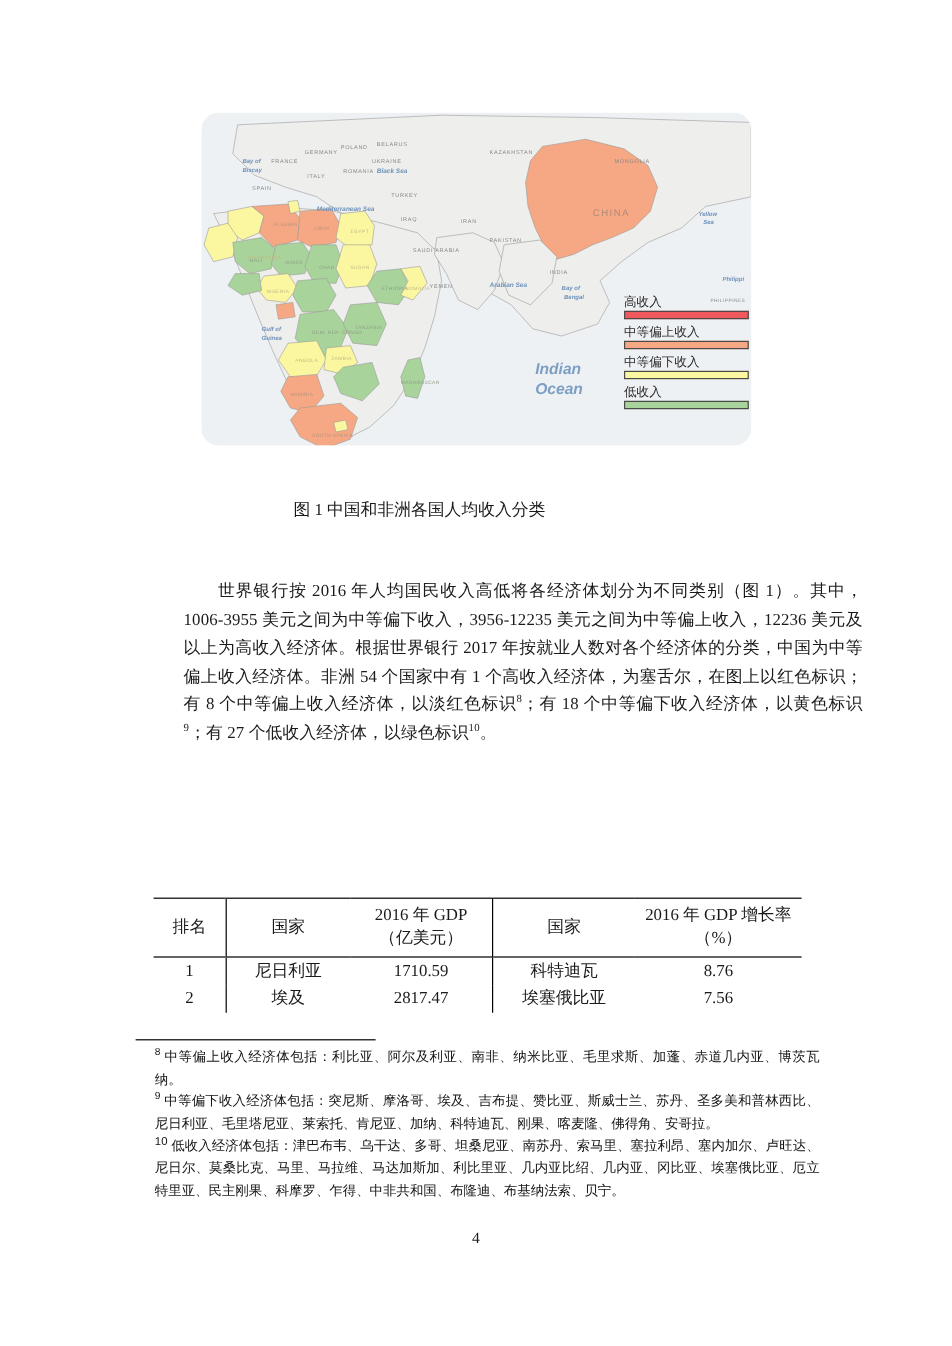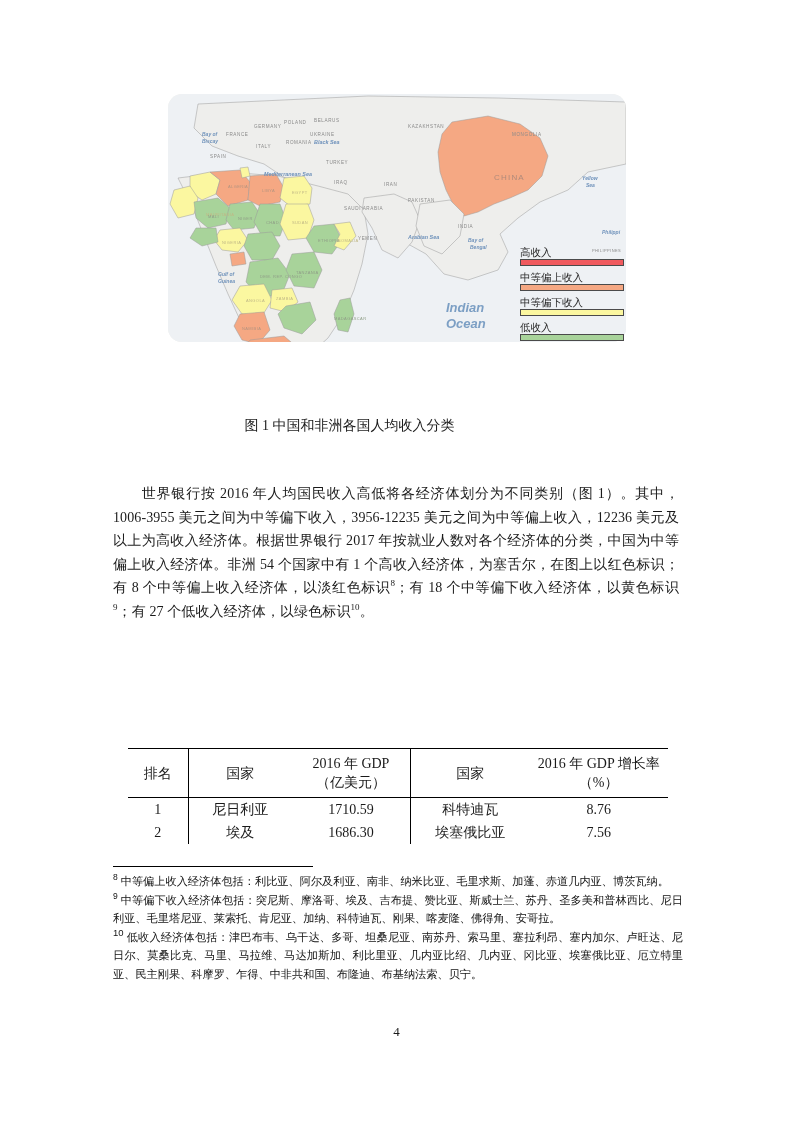--- a/index.html
+++ b/index.html
@@ -22,21 +22,21 @@
     padding: 0;
     box-sizing: border-box;
   }
 
   
   .figure-wrap {
     position: absolute;
     left: 168px;
     top: 94px;
     width: 458px;
-    height: 248px;
+    height: 277px;
   }
   .map-frame {
     position: absolute;
     inset: 0;
     border-radius: 14px;
     background: #f2f2f0;
     overflow: hidden;
   }
   .map-svg { position: absolute; inset: 0; display: block; }
 
@@ -79,21 +79,21 @@
   .body-text {
     position: absolute;
     left: 113px;
     width: 566px;
     font-size: 14px;
     line-height: 23.5px;
     text-align: justify;
     text-justify: inter-ideograph;
     letter-spacing: 0.1px;
   }
-  .para1 { top: 482px; }
+  .para1 { top: 482px; margin-left: 40px; }
   .para2 { top: 602px; }
   .indent { display: inline-block; width: 28px; }
   sup {
     font-size: 9px;
     vertical-align: super;
     line-height: 0;
   }
 
   
   .table-title {
@@ -146,21 +146,21 @@
     left: 113px;
     top: 872px;
     width: 570px;
     font-family: "Liberation Sans", "DejaVu Sans", sans-serif;
     font-size: 11.2px;
     line-height: 18.6px;
     text-align: justify;
     text-justify: inter-ideograph;
     color: #121212;
   }
-  .footnote { margin: 0 0 0 0; }
+  .footnote { margin: 0 0 0 16px; }
   .fn-mark {
     font-size: 8.5px;
     vertical-align: super;
     line-height: 0;
     margin-right: 3px;
   }
   .fn-mark.wide { font-size: 9.5px; }
 
   
   .page-number {
@@ -351,21 +351,21 @@
       <tr class="tbl-mid">
         <td class="c-rank">1</td>
         <td class="c-country1 vline">尼日利亚</td>
         <td class="c-gdp">1710.59</td>
         <td class="c-country2 vline">科特迪瓦</td>
         <td class="c-growth">8.76</td>
       </tr>
       <tr>
         <td class="c-rank">2</td>
         <td class="c-country1 vline">埃及</td>
-        <td class="c-gdp">1686.30</td>
+        <td class="c-gdp">2817.47</td>
         <td class="c-country2 vline">埃塞俄比亚</td>
         <td class="c-growth">7.56</td>
       </tr>
     </tbody>
   </table>
 
   <div class="fn-rule"></div>
   <div class="footnotes">
     <p class="footnote"><span class="fn-mark">8</span><span>中等偏上收入经济体包括：利比亚、阿尔及利亚、南非、纳米比亚、毛里求斯、加蓬、赤道几内亚、博茨瓦纳。</span></p>
     <p class="footnote"><span class="fn-mark">9</span><span>中等偏下收入经济体包括：突尼斯、摩洛哥、埃及、吉布提、赞比亚、斯威士兰、苏丹、圣多美和普林西比、尼日利亚、毛里塔尼亚、莱索托、肯尼亚、加纳、科特迪瓦、刚果、喀麦隆、佛得角、安哥拉。</span></p>

